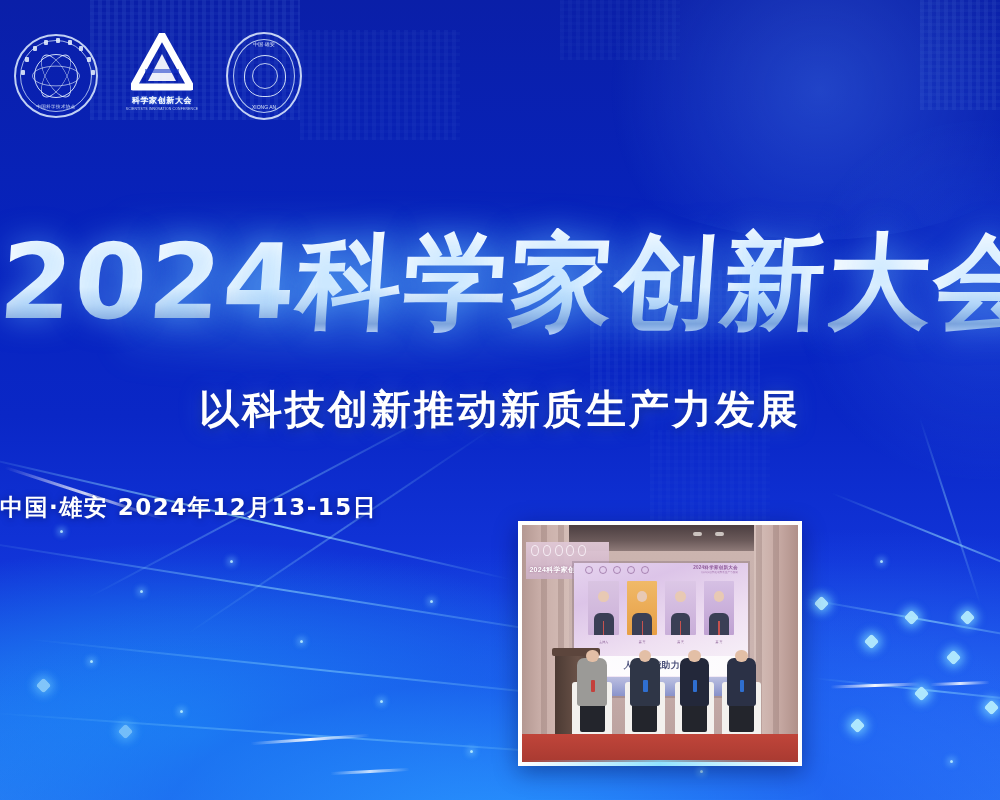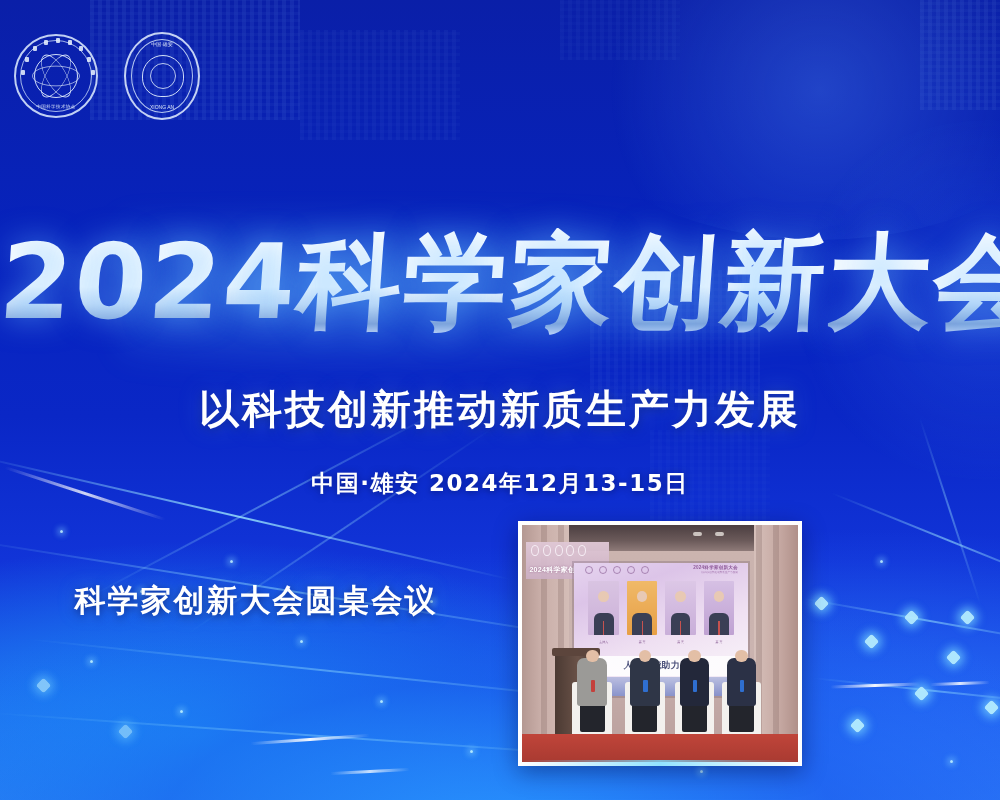--- a/index.html
+++ b/index.html
@@ -85,21 +85,21 @@
     background:radial-gradient(ellipse at 30% 40%, rgba(90,190,255,.45), rgba(40,110,240,0) 62%);
     filter:blur(14px);pointer-events:none;}
 
   .subtitle-wrap{position:absolute;left:0;right:0;top:382px;text-align:center;z-index:9;}
   .subtitle{
     font-family:"DejaVu Sans","Liberation Sans",sans-serif;
     display:inline-block;font-size:40px;font-weight:800;letter-spacing:3px;color:#ffffff;
     text-shadow:0 2px 10px rgba(10,30,120,.65), 0 0 22px rgba(120,190,255,.35);
     white-space:nowrap;
   }
-  .meta-wrap{position:absolute;left:0;right:0;top:468px;text-align:center;z-index:9;}
+  .meta-wrap{position:absolute;left:0;right:0;top:492px;text-align:left;z-index:9;}
   .meta{
     font-family:"DejaVu Sans","Liberation Sans",sans-serif;
     display:inline-block;font-size:23px;font-weight:600;letter-spacing:1.5px;color:#ffffff;
     text-shadow:0 1px 7px rgba(6,20,100,.7);white-space:nowrap;
   }
 
   
   .caption{position:absolute;left:0;top:578px;width:512px;text-align:center;z-index:9;}
   .caption div{
     font-family:"DejaVu Sans","Liberation Sans",sans-serif;
@@ -207,20 +207,29 @@
         <b style="left:17px;top:10px;"></b>
           <b style="left:63px;top:10px;"></b>
         <b style="left:9px;top:21px;"></b>
           <b style="left:71px;top:21px;"></b>
         <b style="left:5px;top:34px;"></b>
           <b style="left:75px;top:34px;"></b>
       </div>
       <div class="seal-txt">中国科学技术协会</div>
     </div>
 
+    <div class="logo-tri">
+      <svg class="tri-svg" viewBox="0 0 62 58">
+        <path d="M31 2 L60 54 L2 54 Z" fill="none" stroke="#ffffff" stroke-width="7" stroke-linejoin="round"></path>
+        <path d="M31 21 L45 48 L17 48 Z" fill="#ffffff" opacity=".92"></path>
+        <path d="M14 38 L48 38" stroke="#1436c8" stroke-width="4" opacity=".55"></path>
+      </svg>
+      <div class="tri-name">科学家创新大会</div>
+      <div class="tri-sub">SCIENTISTS INNOVATION CONFERENCE</div>
+    </div>
 
     <div class="logo-oval">
       <div class="oring"></div>
         <div class="oring2"></div>
       <div class="oshield"></div>
       <div class="otxt" style="top:9px;">中国·雄安</div>
       <div class="otxt" style="bottom:10px;">XIONG AN</div>
     </div>
 
   </div>
@@ -275,21 +284,20 @@
     <div class="spark" style="left:950px;top:290px;"></div>
 
     <div class="streak" style="left:250px;top:268px;width:120px;transform:rotate(-4deg);"></div>
     <div class="streak" style="left:330px;top:300px;width:80px;transform:rotate(-3deg);opacity:.8;"></div>
     <div class="streak" style="left:830px;top:214px;width:90px;transform:rotate(-2deg);"></div>
     <div class="streak" style="left:930px;top:212px;width:60px;transform:rotate(-2deg);opacity:.9;"></div>
     <div class="streak" style="left:0px;top:22px;width:170px;transform:rotate(18deg);opacity:.85;"></div>
   </div>
 
   <div class="caption">
-    <div>科学家创新大会圆桌会议</div>
   </div>
 
   <div class="photo">
     <div class="photo-inner">
 
       <div class="ceiling"></div>
       <div class="ceil-light" style="left:62%;"></div>
       <div class="ceil-light" style="left:70%;"></div>
 
       <div class="wall-l"></div>

